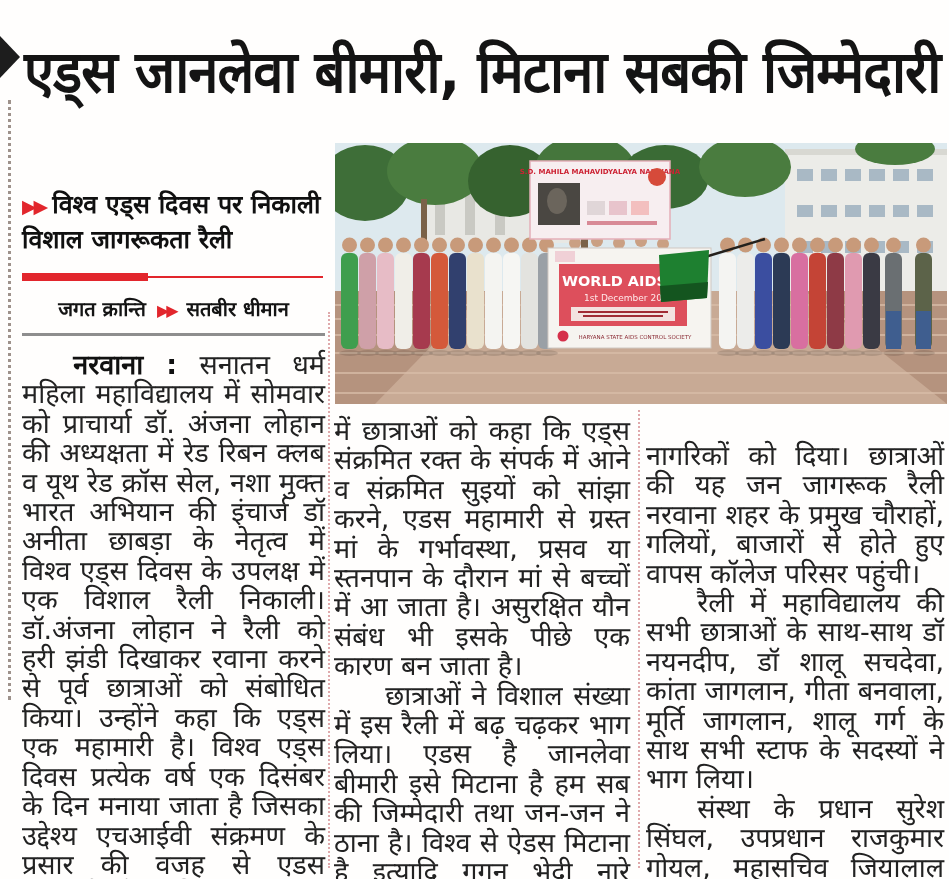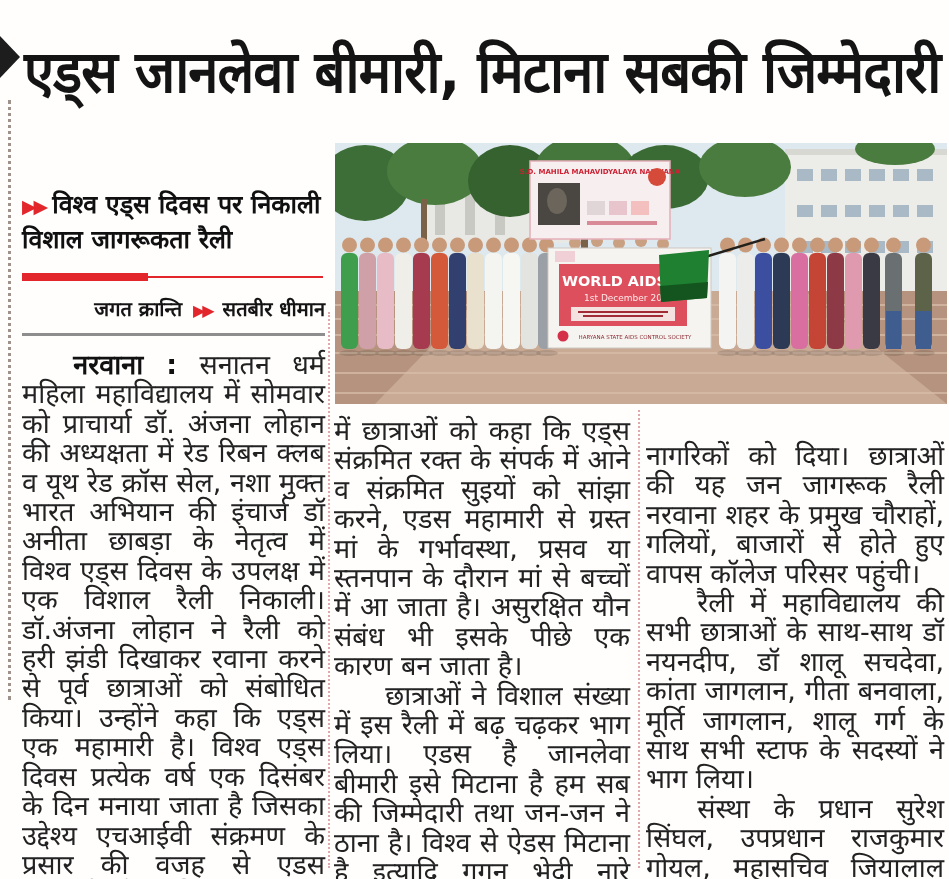--- a/index.html
+++ b/index.html
@@ -24,21 +24,21 @@
     white-space:nowrap;line-height:92px;overflow:visible;
   }
 
   
   .leftcol{position:absolute;left:22px;top:140px;width:303px;margin-top:48px;}
   .subhead{font-size:25px;font-weight:700;line-height:34px;color:#101010;}
   .subhead .mark{color:#e2262c;font-size:19px;letter-spacing:-3px;margin-right:7px;}
   .red-divider{display:flex;align-items:center;margin:16px 2px 14px 0;}
   .red-divider .thick{width:126px;height:8px;background:#e2262c;}
   .red-divider .thin{flex:1;height:2px;background:#e2262c;}
-  .byline{font-size:20px;font-weight:700;text-align:right;color:#141414;margin-top:4px;}
+  .byline{font-size:20px;font-weight:700;text-align:center;color:#141414;margin-top:4px;}
   .byline .mark{color:#e2262c;font-size:16px;letter-spacing:-3px;margin:0 4px;}
   .gray-rule{height:3px;background:#8e8e8e;margin:11px 0 0 0;}
 
   
   .bodytext{font-size:27px;line-height:29.4px;text-align:justify;color:#222;}
   .leftcol .bodytext{margin-top:14px;}
   .bodytext p{margin:0;text-indent:1.9em;}
   .bodytext p.cont{text-indent:0;}
   .bodytext b{font-weight:700;color:#111;}
   .midcol{position:absolute;left:334px;top:416px;width:296px;}

